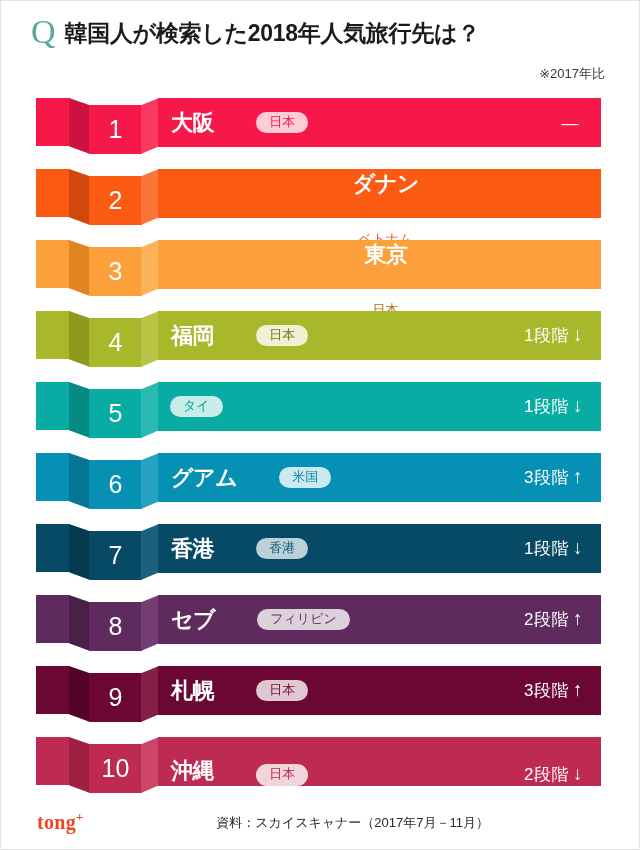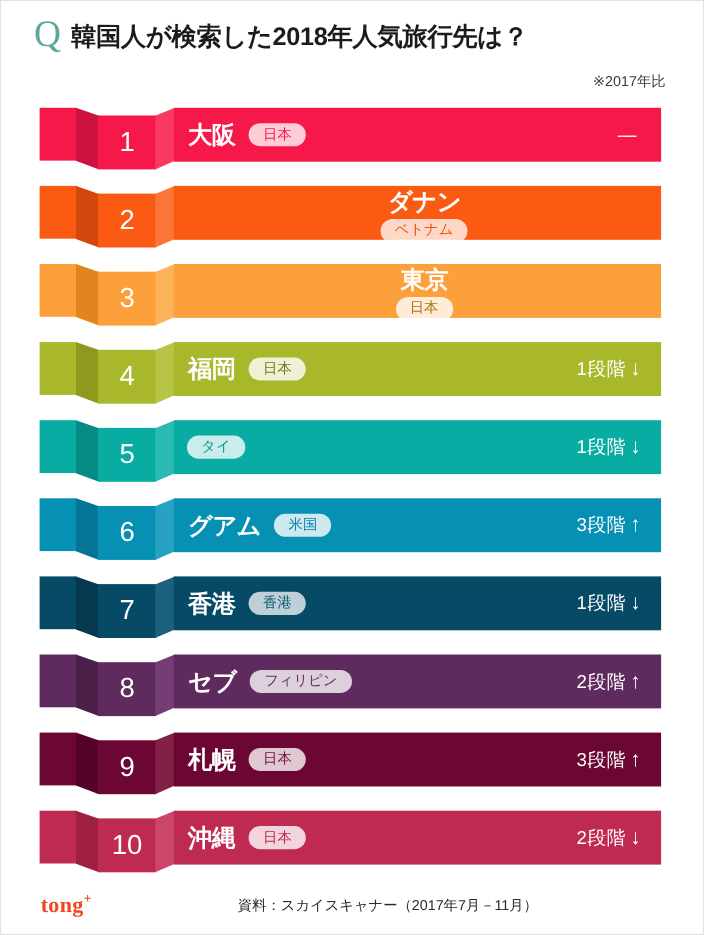--- a/index.html
+++ b/index.html
@@ -116,20 +116,21 @@
   }
   
   .bar {
     position: absolute;
     left: 157px;
     top: 5px;
     right: 40px;
     height: 49px;
     display: flex;
     align-items: center;
+    gap: 30px;
   }
   .place {
     color: #ffffff;
     font-size: 22px;
     font-weight: bold;
     margin-left: 13px;
     letter-spacing: -0.4px;
     white-space: nowrap;
   }
   .country {
@@ -314,21 +315,21 @@
           <span class="change"><span>3段階</span><span class="arrow">↑</span></span>
         </div>
       </div>
       <div class="row">
         <div class="tail" style="background: rgb(191, 42, 82);"></div>
         <div class="fold-left" style="background: rgb(158, 31, 66);"></div>
         <div class="num-panel" style="background: rgb(191, 42, 82);">
           <span class="num-text">10</span>
         </div>
         <div class="fold-right" style="background: rgb(203, 70, 104);"></div>
-        <div class="bar" style="background: rgb(191, 42, 82);">
+        <div class="bar" style="background: rgb(191, 42, 82); align-items: flex-end;">
           <span class="place">沖縄</span>
           <span class="country" style="background: rgba(255, 255, 255, 0.8); color: rgb(184, 42, 82);">日本</span>
           <span class="change"><span>2段階</span><span class="arrow">↓</span></span>
         </div>
       </div>
     </div>
 
   <div id="footer">
     <div id="logo"><span>tong</span><sup>+</sup></div>
     <div id="source">資料：スカイスキャナー（2017年7月－11月）</div>

